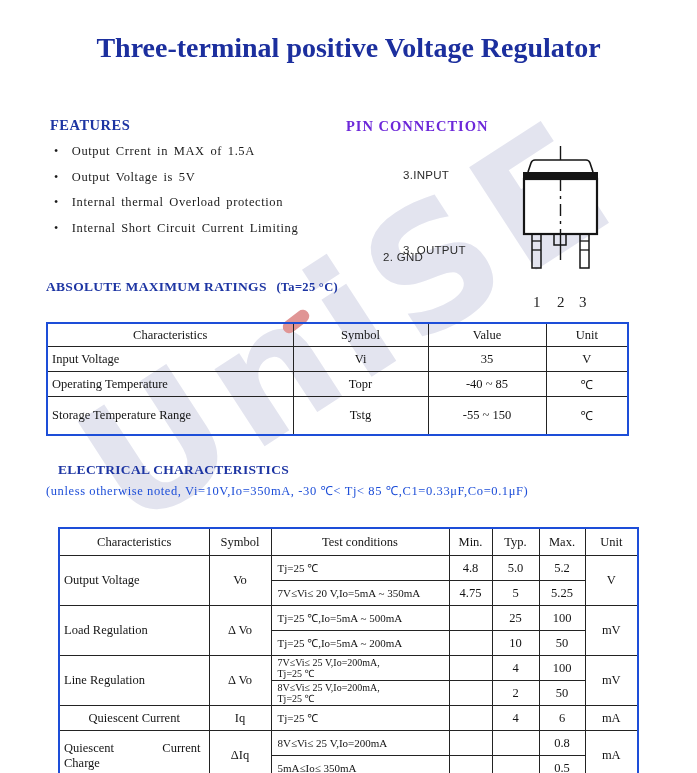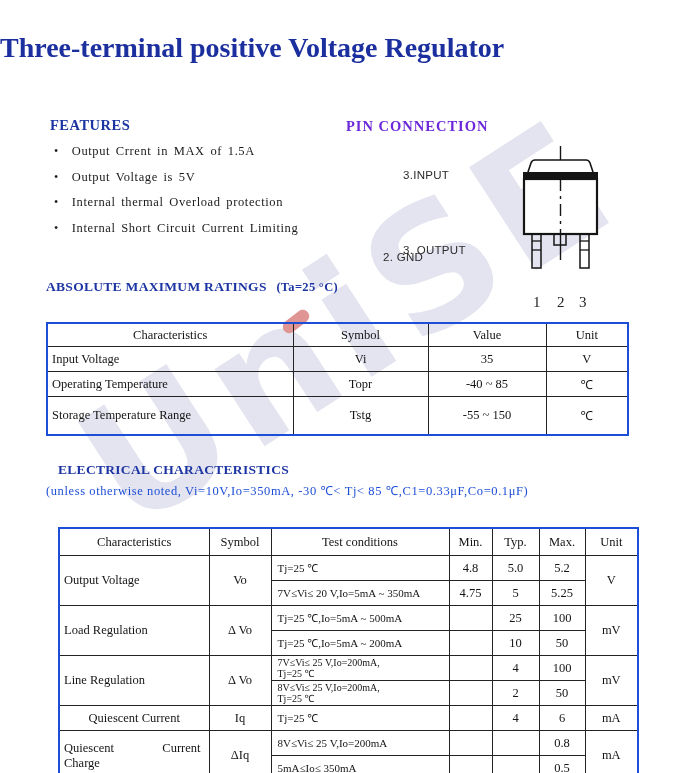--- a/index.html
+++ b/index.html
@@ -13,21 +13,21 @@
     font-family:"DejaVu Sans",sans-serif;font-weight:bold;font-size:168px;
     letter-spacing:8px;color:#e3e4ef;transform:rotate(-33deg);transform-origin:0 50%;
     white-space:nowrap;user-select:none;
   }
   .wm-dot{
     position:absolute;left:281px;top:315px;width:30px;height:13px;z-index:0;
     background:#e09595;border-radius:7px;transform:rotate(-38deg);
   }
   
   .title{
-    position:absolute;top:13px;left:0;width:100%;z-index:1;
+    position:absolute;top:13px;left:0;width:100%;text-align:center;z-index:1;
     font-size:28px;font-weight:bold;color:#1c2f9e;
   }
   
   .features{position:absolute;left:50px;top:117px;width:310px;z-index:1;}
   .features-heading{font-size:14.5px;font-weight:bold;color:#1d35a3;letter-spacing:.5px;margin:0;}
   .feature-list{list-style:none;margin:10px 0 0 0;padding:0;}
   .feature-item{display:flex;align-items:flex-start;margin-bottom:10px;font-size:12.5px;letter-spacing:.6px;word-spacing:2px;}
   .bullet{font-size:12px;margin:0 13px 0 4px;line-height:1.3;}
   
   .pin-heading{position:absolute;left:346px;top:118px;z-index:1;font-size:14.5px;font-weight:bold;color:#6d28d9;letter-spacing:1px;}

